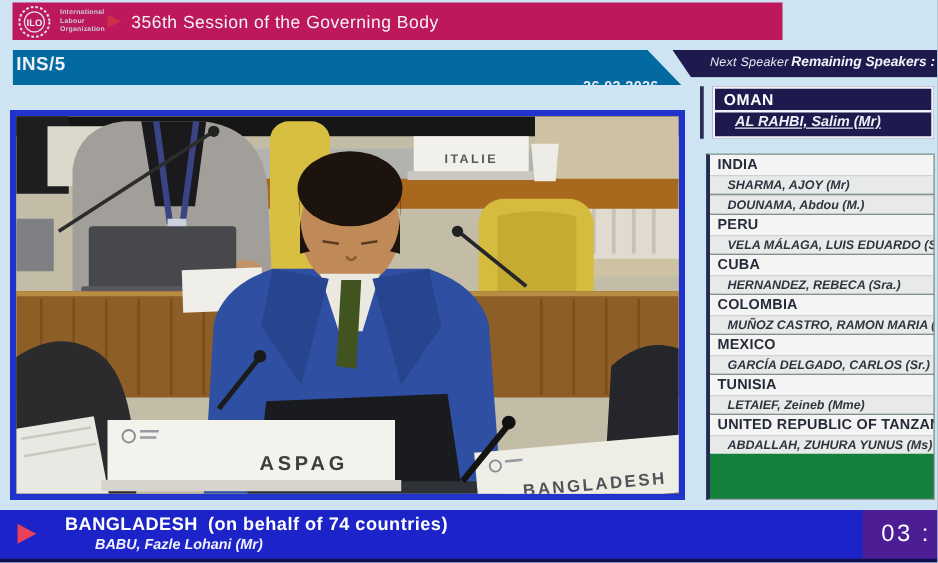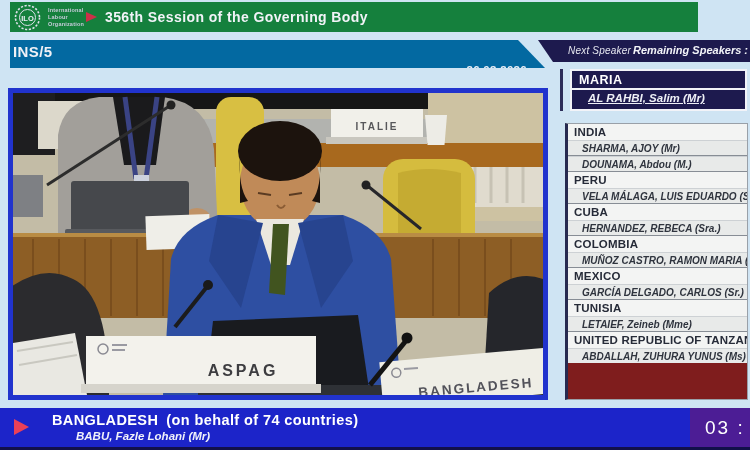--- a/index.html
+++ b/index.html
@@ -4,44 +4,44 @@
 <style>
   html,body{margin:0;padding:0;background:#9db6c6;}
   *{box-sizing:border-box;}
   #screen{
     position:relative;width:750px;height:450px;overflow:hidden;
     background:#cfe4f3;
     font-family:"Liberation Sans",sans-serif;
     -webkit-font-smoothing:antialiased;
   }
   
-  .top-bar{position:absolute;left:10px;top:2px;width:688px;height:30px;background:#15803d;}
+  .top-bar{position:absolute;left:10px;top:2px;width:616px;height:30px;background:#be185d;}
   .ilo-logo{position:absolute;left:4px;top:2px;}
   .org-name{position:absolute;left:38px;top:5px;font-size:5.5px;line-height:6.8px;color:#c9ccdc;font-weight:700;letter-spacing:.2px;}
   .tri{width:0;height:0;display:inline-block;}
   .tri-top{position:absolute;left:76px;top:10px;border-left:11px solid #cc3048;border-top:5.5px solid transparent;border-bottom:5.5px solid transparent;}
-  .session-title{position:absolute;left:95px;top:7px;font-size:14px;font-weight:700;color:#f2f3f8;letter-spacing:.4px;white-space:nowrap;}
+  .session-title{position:absolute;left:95px;top:7px;font-size:14px;font-weight:400;color:#f2f3f8;letter-spacing:.4px;white-space:nowrap;}
   
   .ins-bar{position:absolute;left:10px;top:40px;width:545px;height:28px;background:#0369a1;
     clip-path:polygon(0 0,508px 0,535px 100%,0 100%);padding-left:42px;}
   .session-code{position:absolute;left:3px;top:3px;font-size:15px;font-weight:600;color:#f0f1f6;letter-spacing:.4px;}
   .session-date{position:absolute;right:28px;top:24px;font-size:11.5px;font-weight:600;color:#eceef5;letter-spacing:.3px;}
   .speakers-header-bar{position:absolute;left:538px;top:40px;width:212px;height:22px;background:#1d1a4e;
     clip-path:polygon(0 0,100% 0,100% 100%,15px 100%);}
   .next-speaker-label{position:absolute;left:30px;top:5px;font-size:10px;font-style:italic;color:#e6e7f0;letter-spacing:.2px;}
   .remaining-speakers-label{position:absolute;right:2px;top:4px;font-size:11px;font-weight:700;font-style:italic;color:#f2f3f8;white-space:nowrap;}
   
   .video-frame{position:absolute;left:8px;top:88px;width:540px;height:312px;border:5px solid#2133cd;background:#c3bca6;}
   
   .oman-sep{position:absolute;left:560px;top:69px;width:3px;height:42px;background:#2b2c58;}
   .next-speaker-card{position:absolute;left:570px;top:69px;width:177px;height:42px;background:#1d1a4e;border:2px solid #f2f3f8;}
   .ns-country{height:19px;border-bottom:2px solid #f2f3f8;color:#fff;font-size:12.5px;font-weight:700;letter-spacing:.5px;padding:2px 0 0 7px;}
   .ns-name{height:17px;color:#eef0f6;font-size:11.5px;font-weight:700;font-style:italic;padding:2px 0 0 16px;white-space:nowrap;overflow:hidden;text-decoration:underline;}
   
-  .speaker-list{position:absolute;left:565px;top:123px;width:183px;height:277px;background:#7f1d1d;
+  .speaker-list{position:absolute;left:565px;top:123px;width:183px;height:277px;background:#15803d;
     border:1px solid #99a0a8;border-left:3px solid #272a50;overflow:hidden;}
   .speaker-item{border-bottom:1px solid #878d95;}
   .speaker-item:last-child{border-bottom:none;}
   .sp-country{height:16px;background:#f3f4f3;color:#262b38;font-size:11.5px;font-weight:700;letter-spacing:.2px;padding:2px 0 0 6px;white-space:nowrap;overflow:hidden;}
   .sp-name{height:15px;background:#e8eae9;border-top:1px solid #cdd1d4;color:#2f343e;font-size:10px;font-weight:700;font-style:italic;padding:2px 0 0 14px;white-space:nowrap;overflow:hidden;}
   
   .current-speaker-bar{position:absolute;left:0;top:408px;width:750px;height:49px;background:#1c24c9;}
   .tri-bottom{position:absolute;left:14px;top:11px;border-left:15px solid #ea4058;border-top:8px solid transparent;border-bottom:8px solid transparent;}
   .cs-line1{position:absolute;left:52px;top:4px;font-size:14.5px;font-weight:700;color:#fff;letter-spacing:.4px;white-space:nowrap;}
   .cs-line1 .behalf{margin-left:8px;}
@@ -199,21 +199,21 @@
       </g>
       <g>
         <line x1="357" y1="292" x2="392" y2="249" stroke="#141414" stroke-width="5"></line>
         <circle cx="394" cy="245" r="5.5" fill="#111"></circle>
       </g>
     </svg>
   </div>
 
   <div class="oman-sep"></div>
   <div class="next-speaker-card">
-    <div class="ns-country">MARIA</div>
+    <div class="ns-country">OMAN</div>
     <div class="ns-name">AL RAHBI, Salim (Mr)</div>
   </div>
 
   <div class="speaker-list">
     <div class="speaker-item">
       <div class="sp-country">INDIA</div>
       <div class="sp-name">SHARMA, AJOY (Mr)</div>
     </div>
     <div class="speaker-item">
       <div class="sp-name">DOUNAMA, Abdou (M.)</div>

